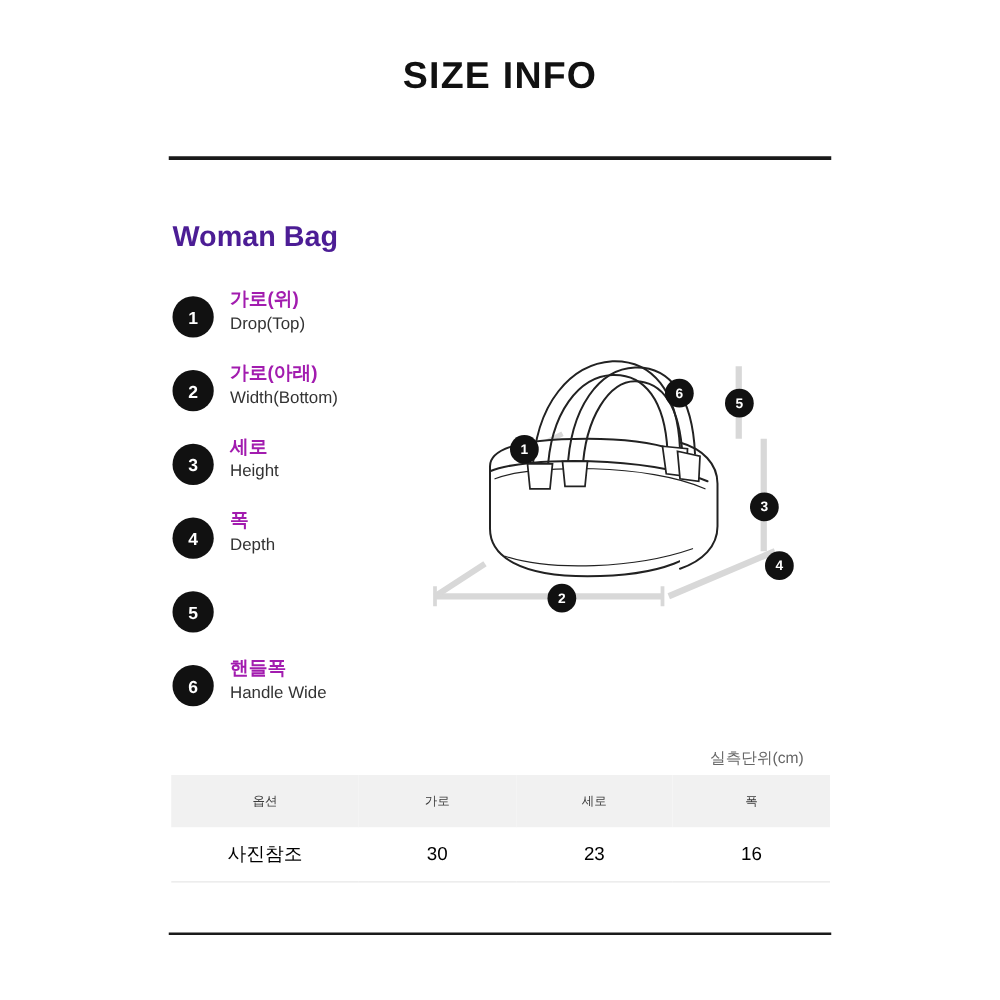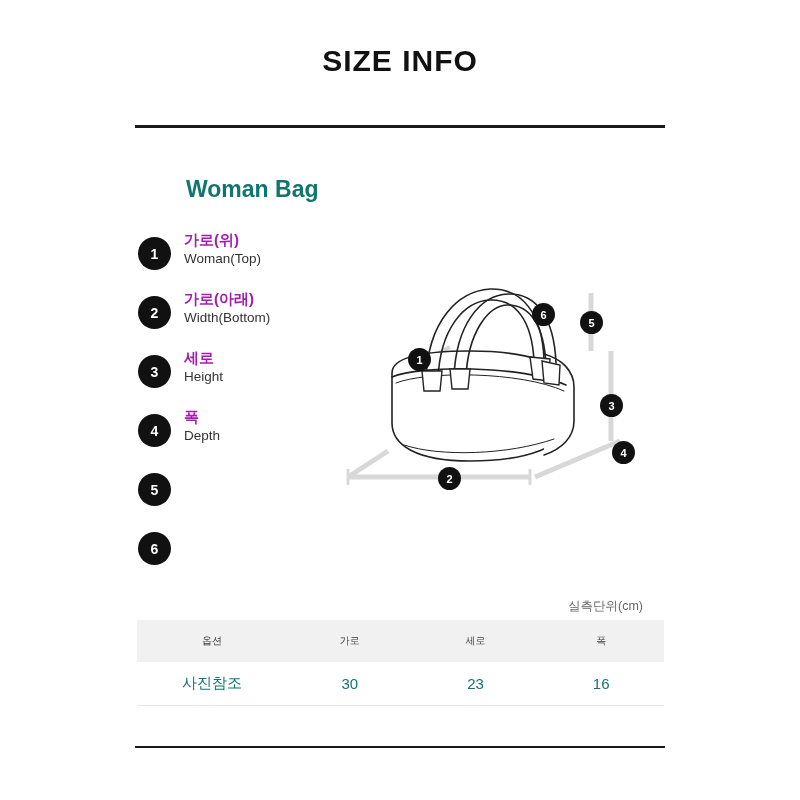--- a/index.html
+++ b/index.html
@@ -51,22 +51,21 @@
     background: #1a1a1a;
   }
 
   
   .subtitle {
     position: absolute;
     top: 176px;
     left: 138px;
     font-size: 23px;
     font-weight: bold;
-    color: #0f766e;
-    margin-left: 48px;
+    color: #4c1d95;
   }
 
   
   .legend {
     position: absolute;
     top: 228px;
     left: 138px;
     width: 230px;
   }
   .legend-item {
@@ -150,21 +149,21 @@
     background: #f1f1f1;
     color: #3a3a3a;
     font-size: 10px;
     font-weight: normal;
     height: 40px;
     border: none;
     text-align: center;
   }
   table.size-table td {
     background: #ffffff;
-    color: #0f766e;
+    color: #000000;
     font-size: 15px;
     height: 41px;
     text-align: center;
     border-bottom: 1px solid #e8e8e8;
   }
   table.size-table th:first-child,
   table.size-table td:first-child { width: 148px; }
 </style>
 </head>
 <body>
@@ -175,21 +174,21 @@
   <div class="rule-top"></div>
 
   <div class="subtitle">Woman Bag</div>
 
   <div class="legend">
 
     <div class="legend-item">
       <div class="legend-badge">1</div>
       <div class="legend-text">
         <div class="legend-ko">가로(위)</div>
-        <div class="legend-en">Woman(Top)</div>
+        <div class="legend-en">Drop(Top)</div>
       </div>
     </div>
 
     <div class="legend-item">
       <div class="legend-badge">2</div>
       <div class="legend-text">
         <div class="legend-ko">가로(아래)</div>
         <div class="legend-en">Width(Bottom)</div>
       </div>
     </div>
@@ -209,20 +208,24 @@
         <div class="legend-en">Depth</div>
       </div>
     </div>
 
     <div class="legend-item">
       <div class="legend-badge">5</div>
     </div>
 
     <div class="legend-item">
       <div class="legend-badge">6</div>
+      <div class="legend-text">
+        <div class="legend-ko">핸들폭</div>
+        <div class="legend-en">Handle Wide</div>
+      </div>
     </div>
 
   </div>
 
   <div class="illustration">
     <svg width="330" height="270" viewBox="0 0 330 270">
 
       <g stroke="#d8d8d8" stroke-width="5" fill="none" stroke-linecap="butt">
 
         <line x1="18" y1="222" x2="200" y2="222"></line>

